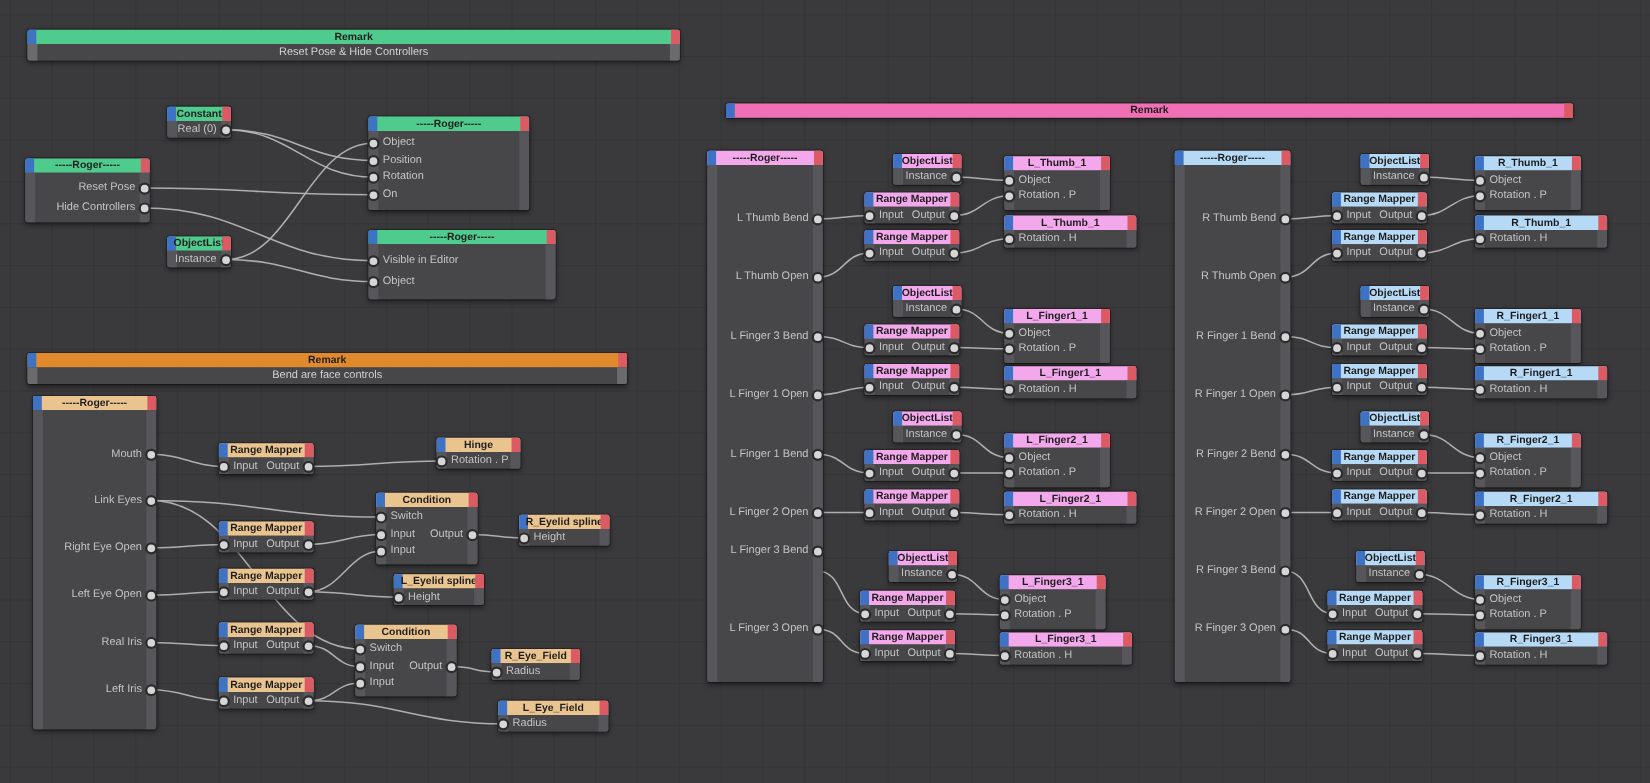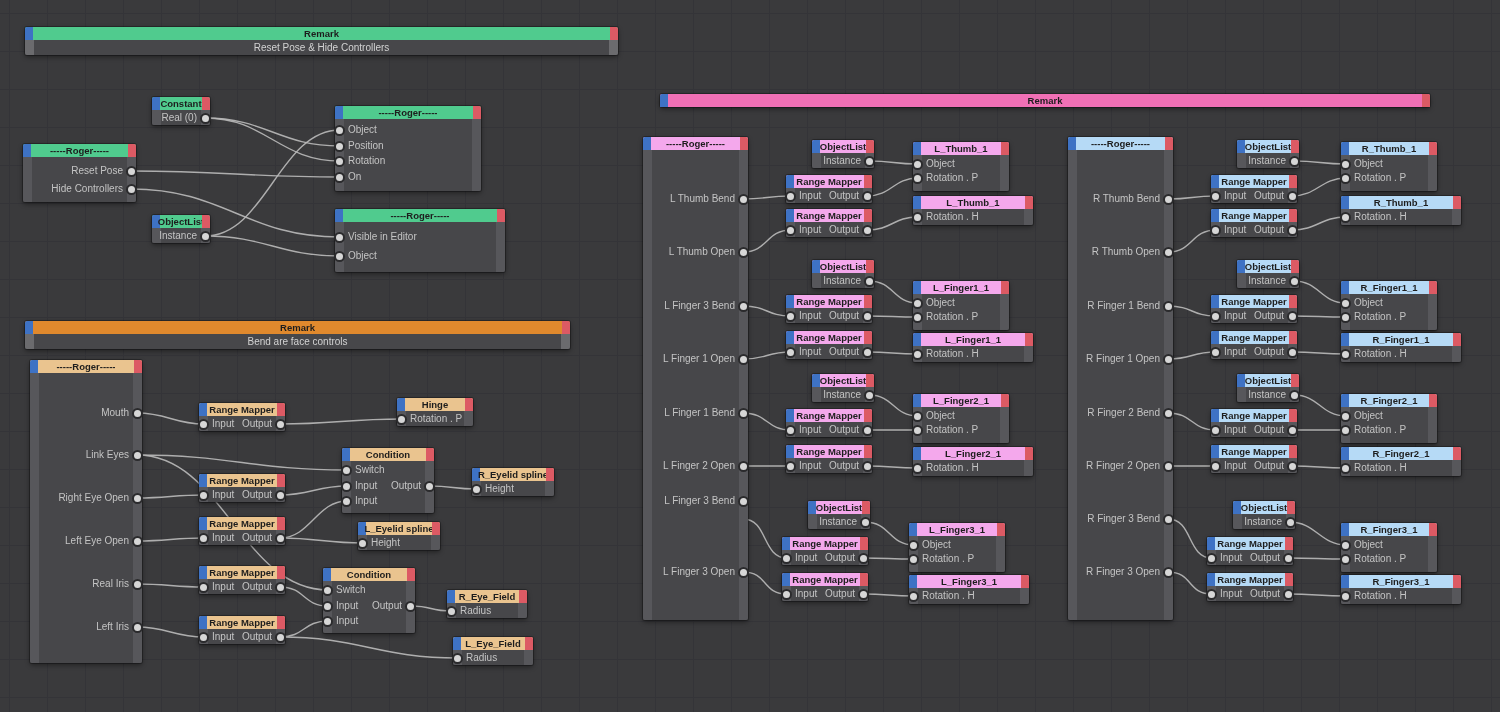--- a/index.html
+++ b/index.html
@@ -456,21 +456,21 @@
       </div>
       <div class="nbody" style="height: 15px;">
         <div class="rail l"></div>
         <div class="rail r"></div>
         <div class="row" style="top: 1px;">
           <div class="port pin"></div>
           <div class="lab left">Radius</div>
         </div>
       </div>
     </div>
-    <div class="node" style="left: 453px; top: 637px; width: 80px;">
+    <div class="node" style="left: 453px; top: 637px; width: 100px;">
       <div class="head" style="background: rgb(234, 196, 143);">
         <div class="tab tl" style="background: rgb(62, 114, 196);"></div>
         <div class="title">L_Eye_Field</div>
         <div class="tab tr" style="background: rgb(220, 90, 100);"></div>
       </div>
       <div class="nbody" style="height: 15px;">
         <div class="rail l"></div>
         <div class="rail r"></div>
         <div class="row" style="top: 1px;">
           <div class="port pin"></div>

